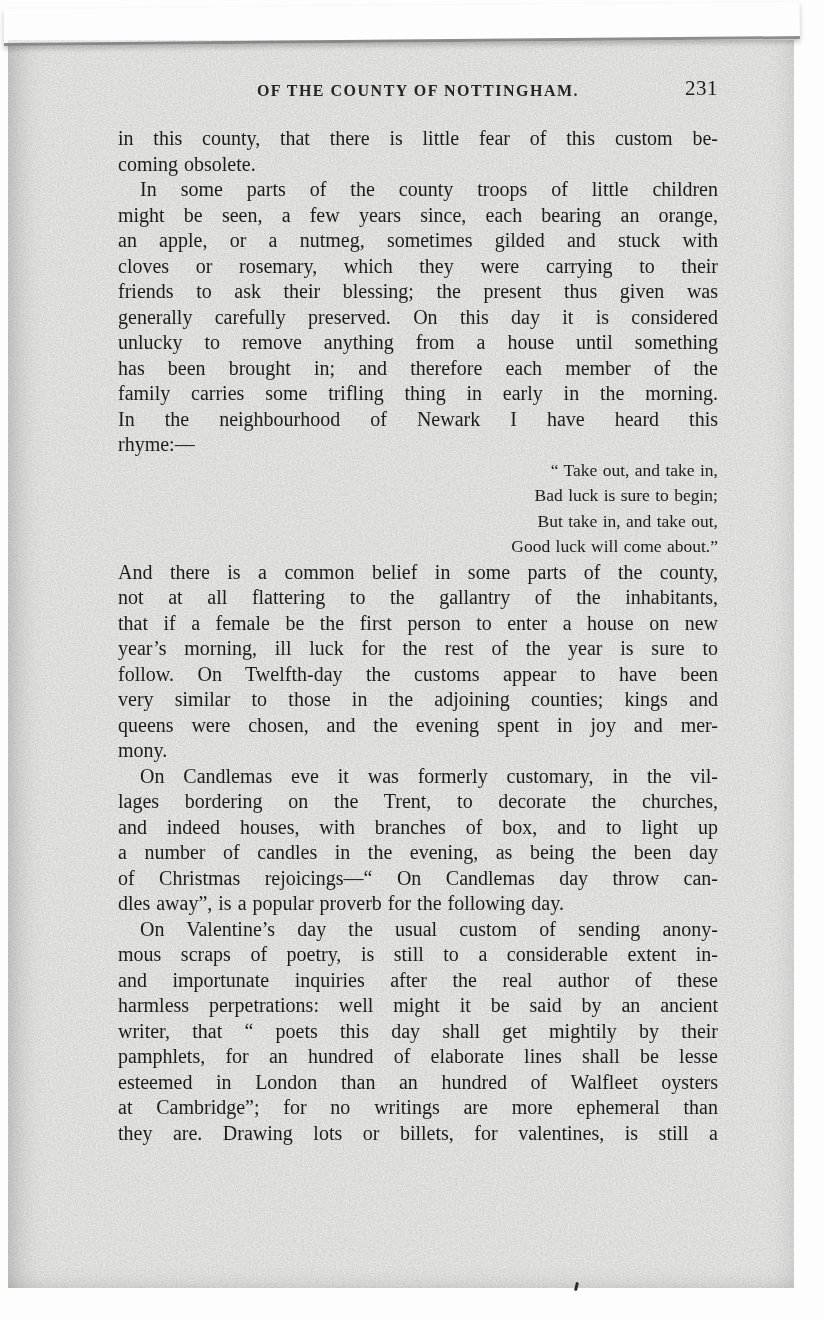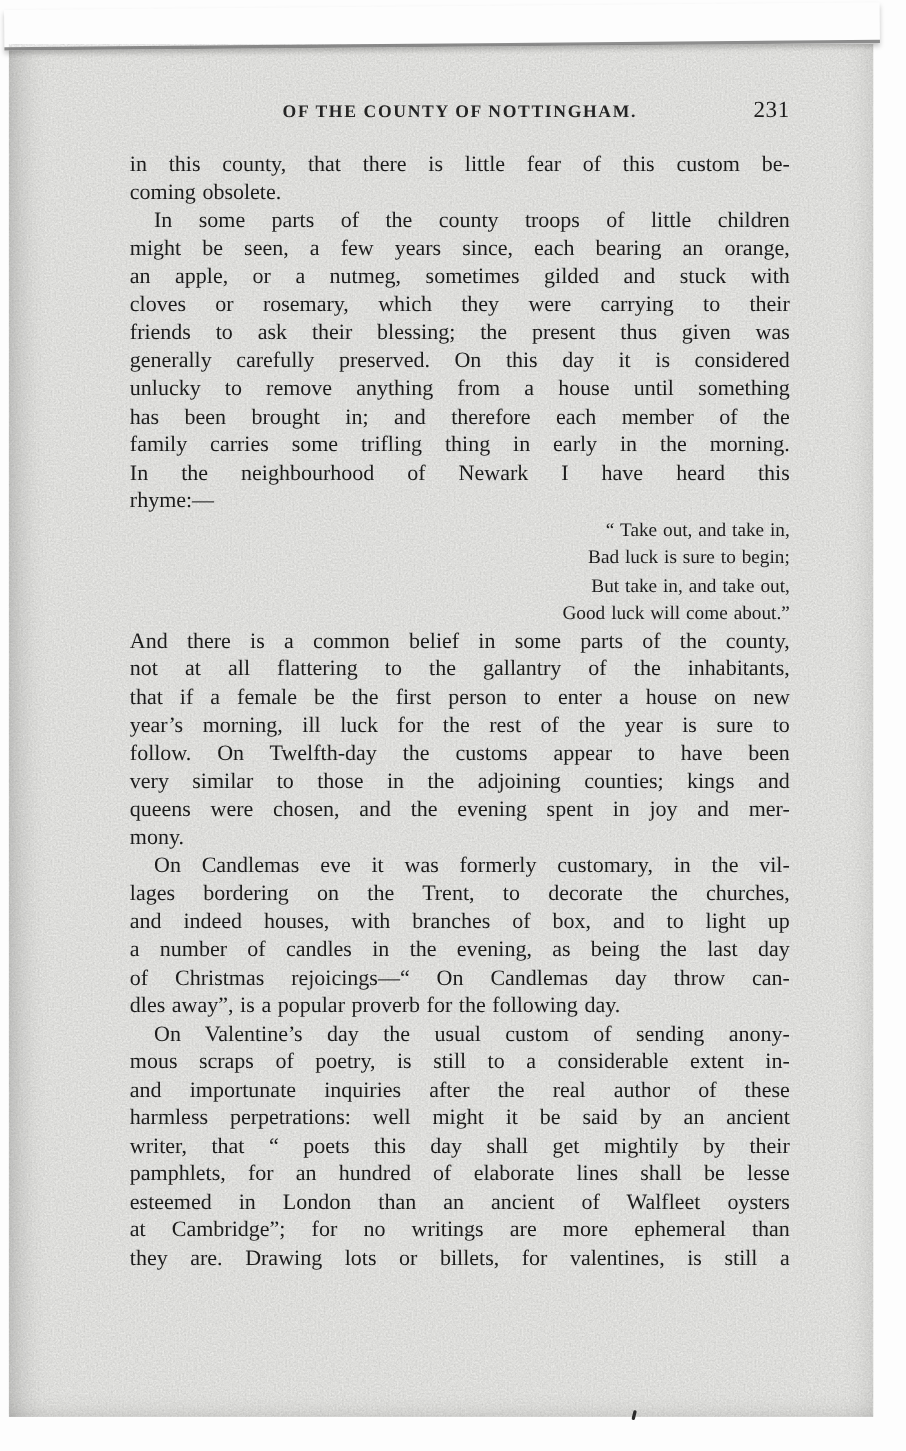--- a/index.html
+++ b/index.html
@@ -46,21 +46,21 @@
 
   .content {
     position: absolute;
     left: 110px; top: 0;
     width: 600px;
     color: var(--ink);
   }
 
   .header-row {
     position: relative;
-    margin-top: 51px;
+    margin-top: 40px;
     height: 24px;
     line-height: 22px;
   }
   .running-header {
     display: block;
     text-align: center;
     font-size: 16px;
     font-weight: 700;
     letter-spacing: 1.5px;
     color: #242424;
@@ -157,32 +157,32 @@
             <div class="line">year’s morning, ill luck for the rest of the year is sure to</div>
             <div class="line">follow. On Twelfth-day the customs appear to have been</div>
             <div class="line">very similar to those in the adjoining counties; kings and</div>
             <div class="line">queens were chosen, and the evening spent in joy and mer-</div>
             <div class="line last">mony.</div>
           </div>
           <div class="block para">
             <div class="line indent">On Candlemas eve it was formerly customary, in the vil-</div>
             <div class="line">lages bordering on the Trent, to decorate the churches,</div>
             <div class="line">and indeed houses, with branches of box, and to light up</div>
-            <div class="line">a number of candles in the evening, as being the last day</div>
+            <div class="line">a number of candles in the evening, as being the been day</div>
             <div class="line">of Christmas rejoicings—“ On Candlemas day throw can-</div>
             <div class="line last">dles away”, is a popular proverb for the following day.</div>
           </div>
           <div class="block para">
             <div class="line indent">On Valentine’s day the usual custom of sending anony-</div>
             <div class="line">mous scraps of poetry, is still to a considerable extent in-</div>
             <div class="line">and importunate inquiries after the real author of these</div>
             <div class="line">harmless perpetrations: well might it be said by an ancient</div>
             <div class="line">writer, that “ poets this day shall get mightily by their</div>
             <div class="line">pamphlets, for an hundred of elaborate lines shall be lesse</div>
-            <div class="line">esteemed in London than an ancient of Walfleet oysters</div>
+            <div class="line">esteemed in London than an hundred of Walfleet oysters</div>
             <div class="line">at Cambridge”; for no writings are more ephemeral than</div>
             <div class="line">they are. Drawing lots or billets, for valentines, is still a</div>
           </div>
         </div>
     </div>
 
     <div class="artifact-mark"></div>
   </div>
 </div>
 

